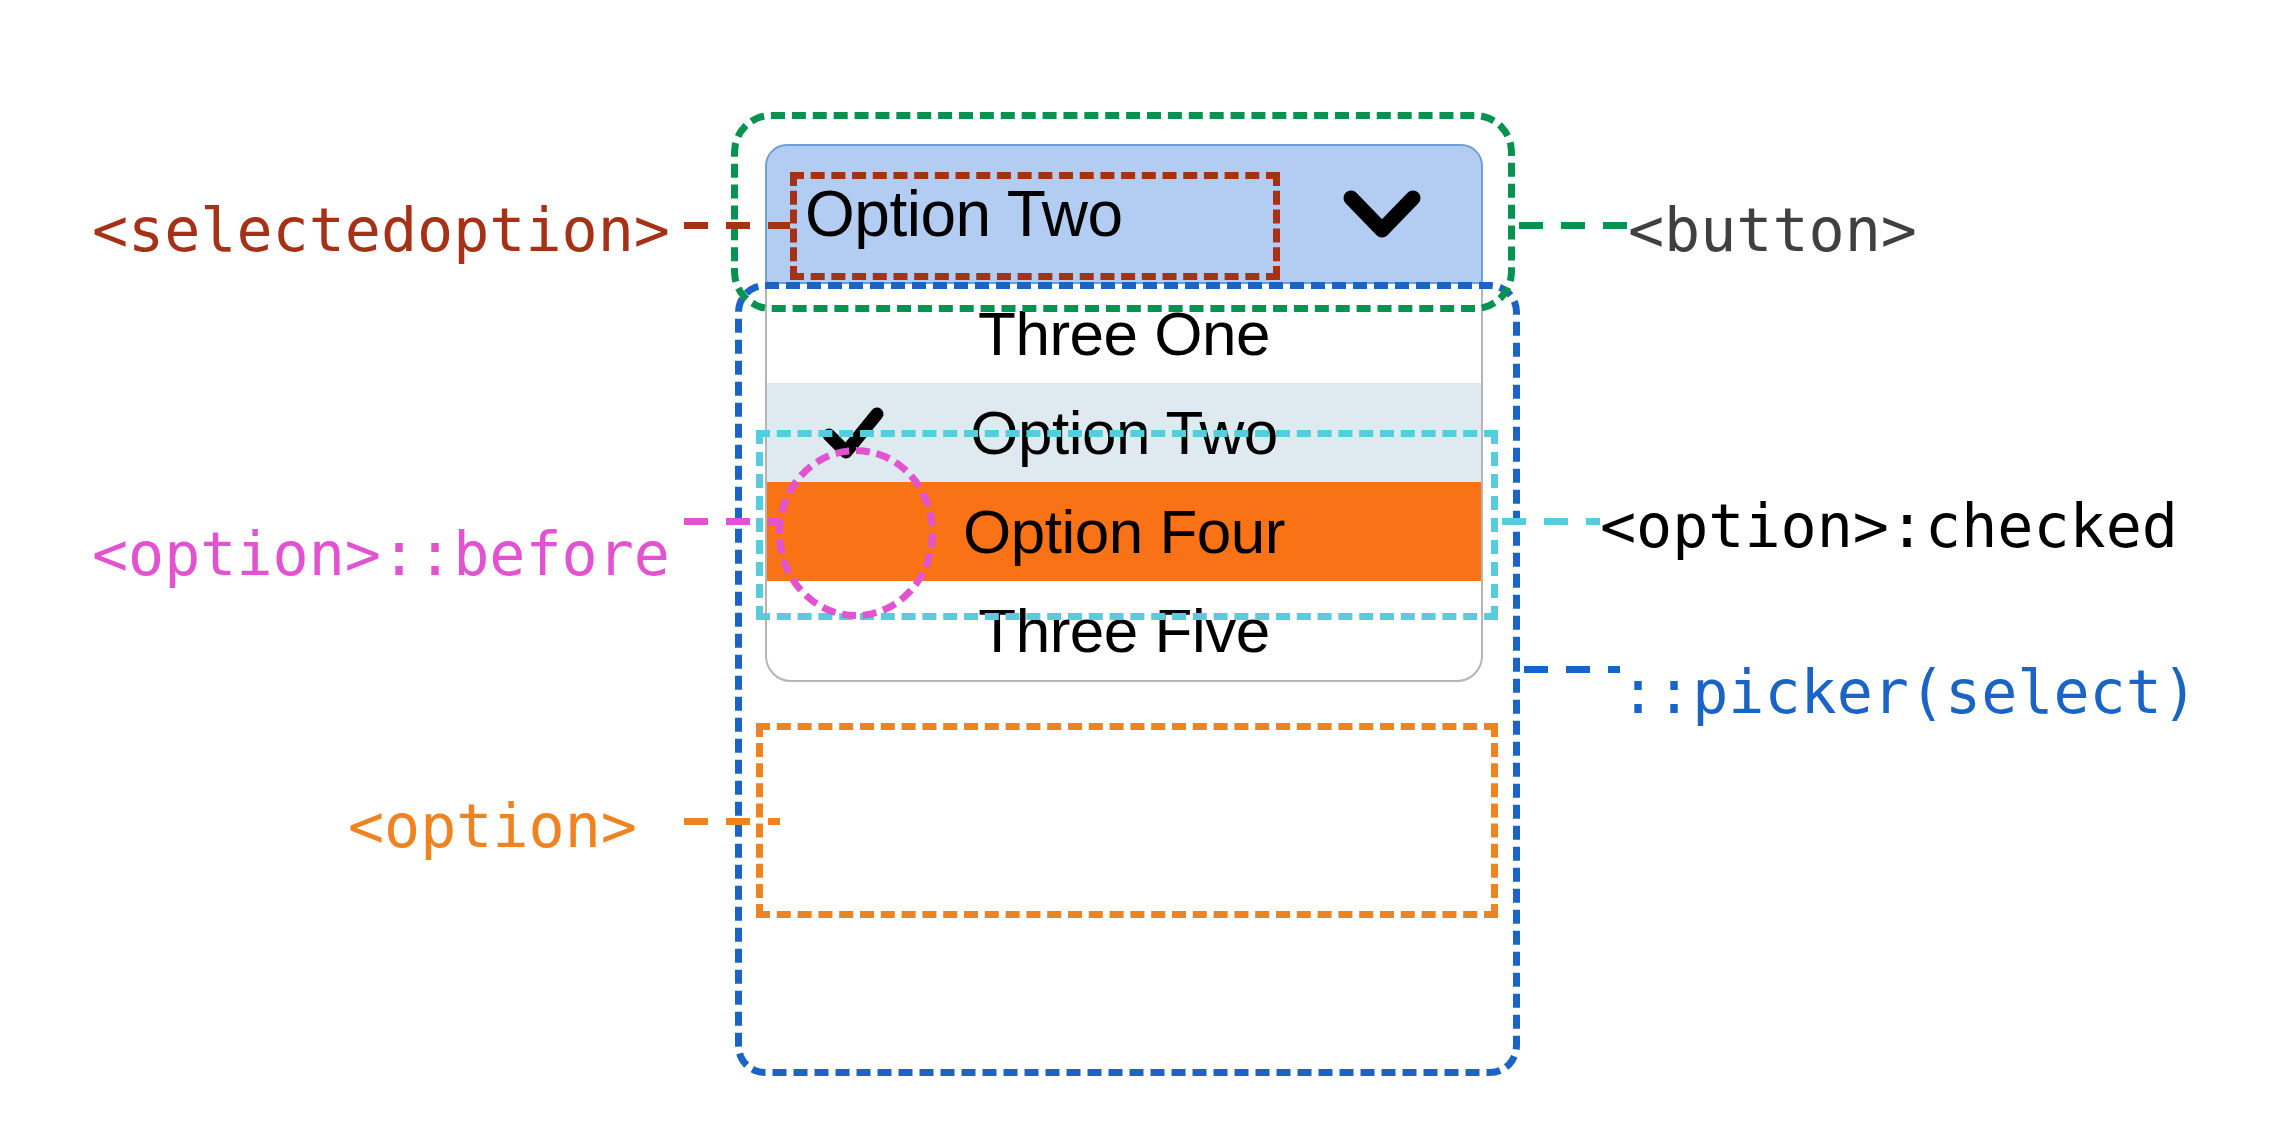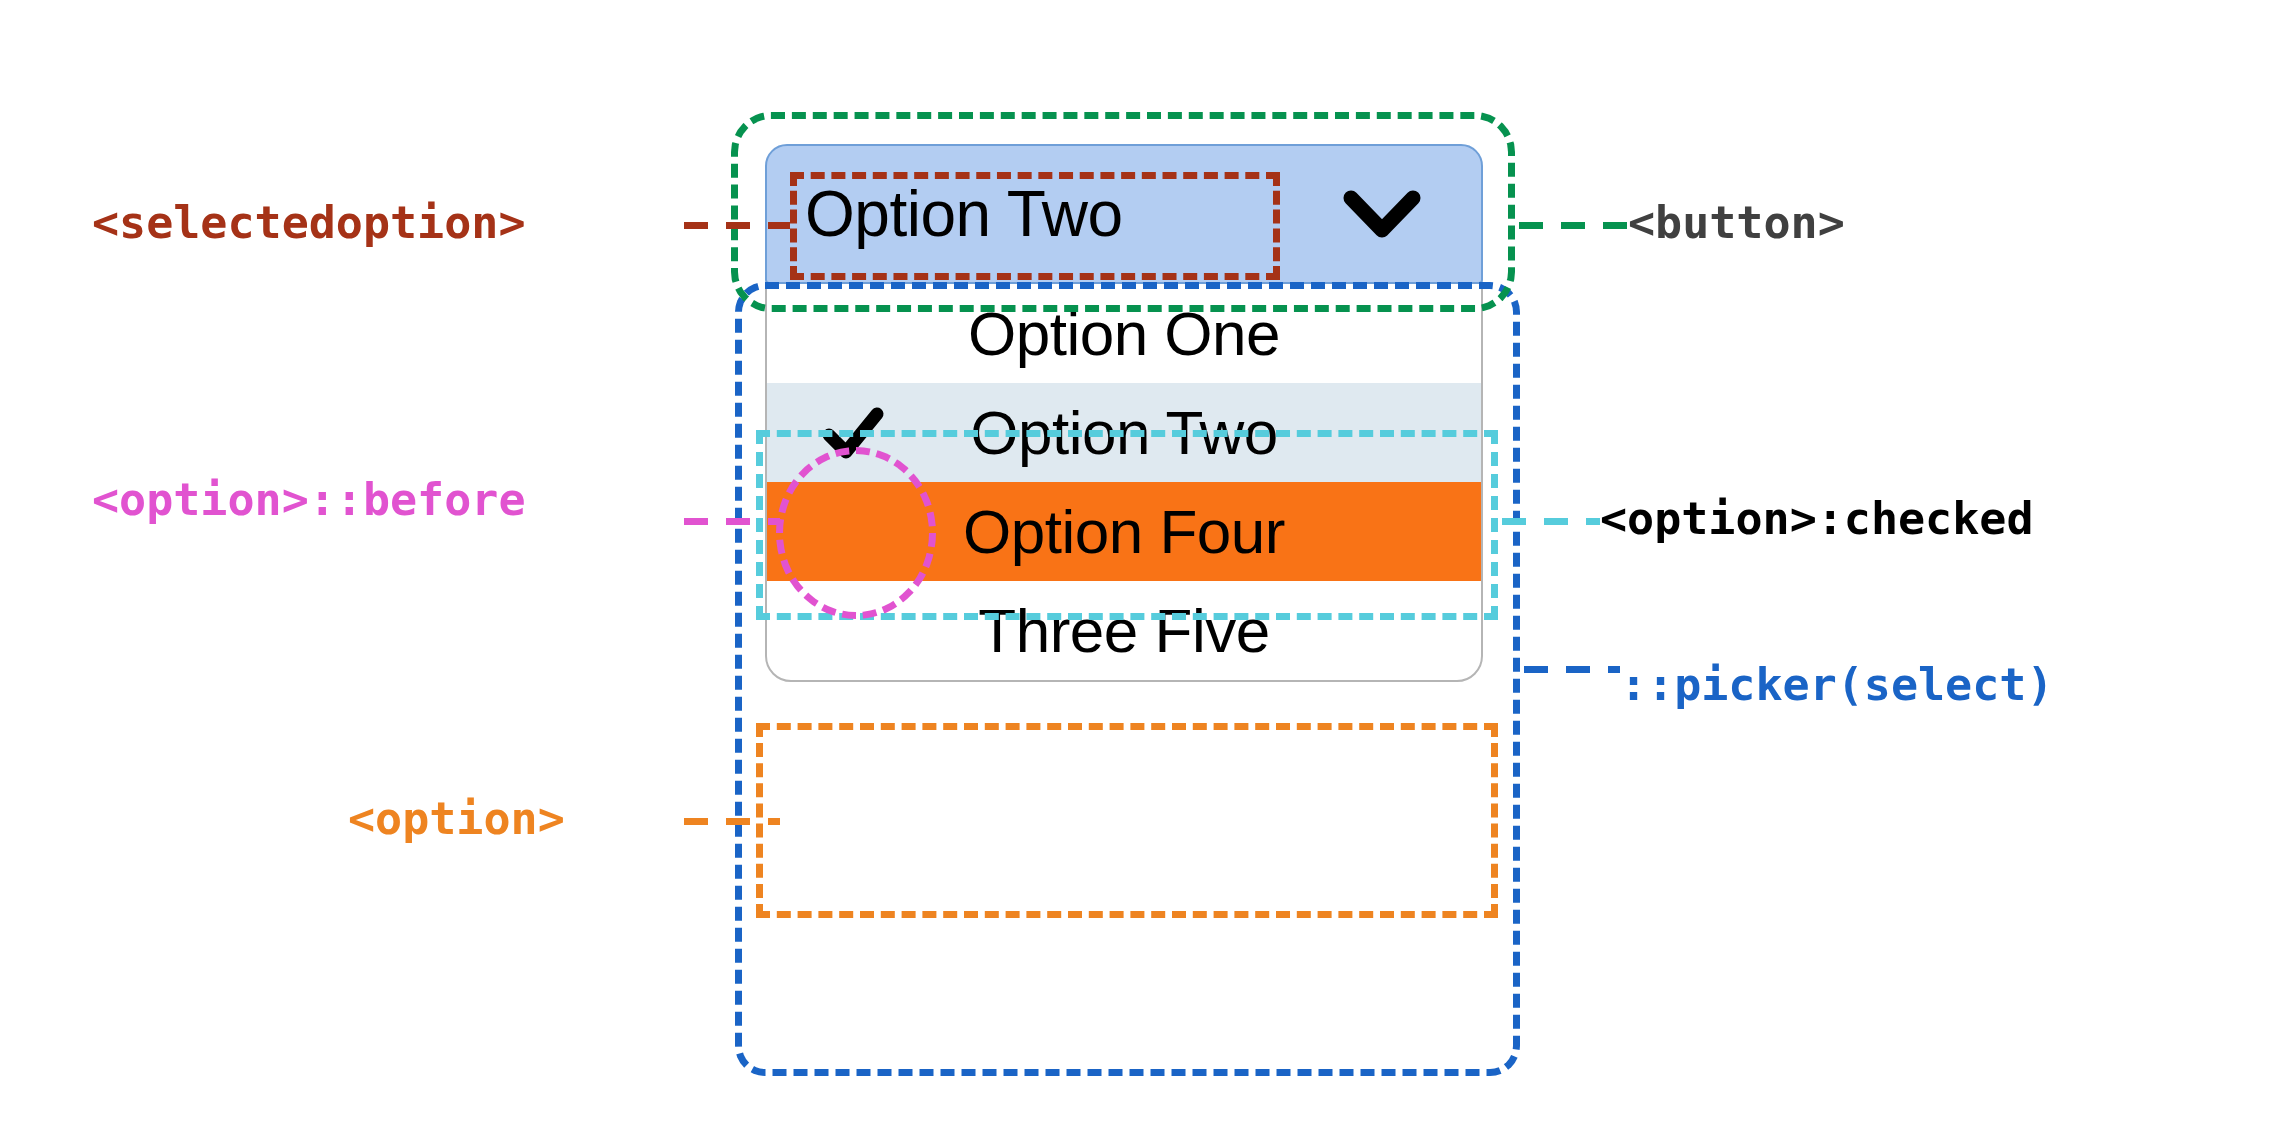--- a/index.html
+++ b/index.html
@@ -105,22 +105,22 @@
   .ann-red    { border: 7px dashed #a53217; z-index: 10; }
   .ann-blue   { border: 7px dashed #1a64c6; border-radius: 30px; z-index: 9; }
   .ann-cyan   { border: 7px dashed #56ccdc; z-index: 9; }
   .ann-orange { border: 7px dashed #ee8421; z-index: 9; }
   .ann-pink   { border: 7px dashed #e153d0; border-radius: 50%; z-index: 11; }
 
   
   .ann-label {
     position: absolute;
     font-family: "DejaVu Sans Mono", "Liberation Mono", monospace;
-    font-size: 45px;
-    font-weight: 700;
+    font-size: 60px;
+    font-weight: 400;
     line-height: 1;
     white-space: nowrap;
     z-index: 12;
     text-align: center;
   }
   .lbl-red    { color: #a53217; }
   .lbl-green  { color: #404040; }
   .lbl-pink   { color: #e153d0; }
   .lbl-cyan   { color: #000000; }
   .lbl-blue   { color: #1a64c6; margin-top: 18px; }
@@ -161,21 +161,21 @@
       <span class="selected-option-text">Option Two</span>
       <span>
         <svg class="chevron-icon" viewBox="0 0 78 60" xmlns="http://www.w3.org/2000/svg">
           <path d="M8 14 L39 46 L70 14" fill="none" stroke="#000000" stroke-width="15" stroke-linecap="round" stroke-linejoin="round"></path>
         </svg>
       </span>
     </div>
 
     <div class="picker-listbox">
       <div class="option-row">
-        <span>Option One</span>
+        <span>Three One</span>
       </div>
 
       <div class="option-row is-checked">
         <span>
           <svg class="option-check-mark" viewBox="0 0 68 68" xmlns="http://www.w3.org/2000/svg">
             <path d="M10 36 L27 53 L58 15" fill="none" stroke="#000000" stroke-width="13" stroke-linecap="round" stroke-linejoin="round"></path>
           </svg>
         </span>
         <span>Option Two</span>
       </div>
@@ -197,21 +197,21 @@
   <div class="leader green" style="left:1519px; top:222px; width:110px;"></div>
   <div class="leader pink" style="left:684px;  top:518px; width:96px;"></div>
   <div class="leader cyan" style="left:1502px; top:518px; width:98px;"></div>
   <div class="leader blue" style="left:1524px; top:666px; width:96px;"></div>
   <div class="leader orange" style="left:684px;  top:818px; width:96px;"></div>
 
   <div class="ann-label lbl-red" style="left:92px; top:200px;">&lt;selectedoption&gt;</div>
 
   <div class="ann-label lbl-green" style="left:1628px; top:200px;">&lt;button&gt;</div>
 
-  <div class="ann-label lbl-pink" style="left:92px; top:477px;">&lt;option&gt;::before</div>
+  <div class="ann-label lbl-pink" style="left:92px; top:524px;">&lt;option&gt;::before</div>
 
   <div class="ann-label lbl-cyan" style="left:1600px; top:496px;">&lt;option&gt;:checked</div>
 
   <div class="ann-label lbl-blue" style="left:1620px; top:644px;">::picker(select)</div>
 
   <div class="ann-label lbl-orange" style="left:348px; top:796px;">&lt;option&gt;</div>
 
 </div>
 
 </body></html>

